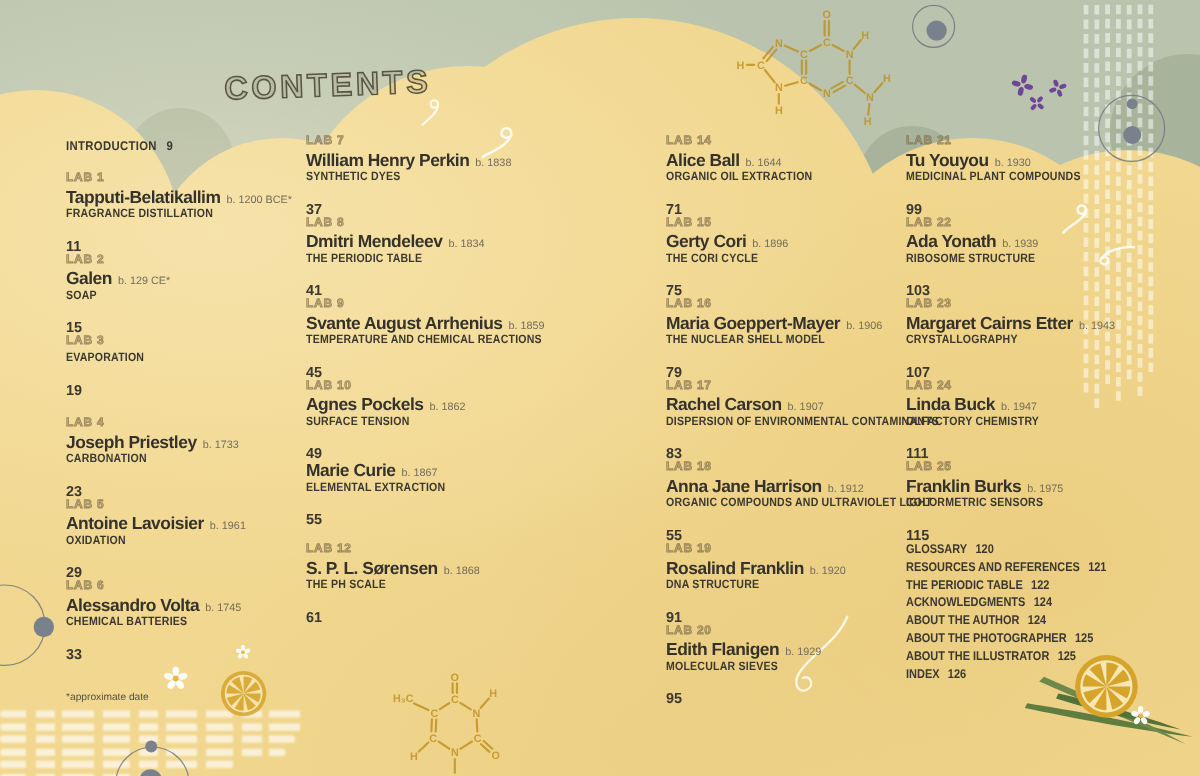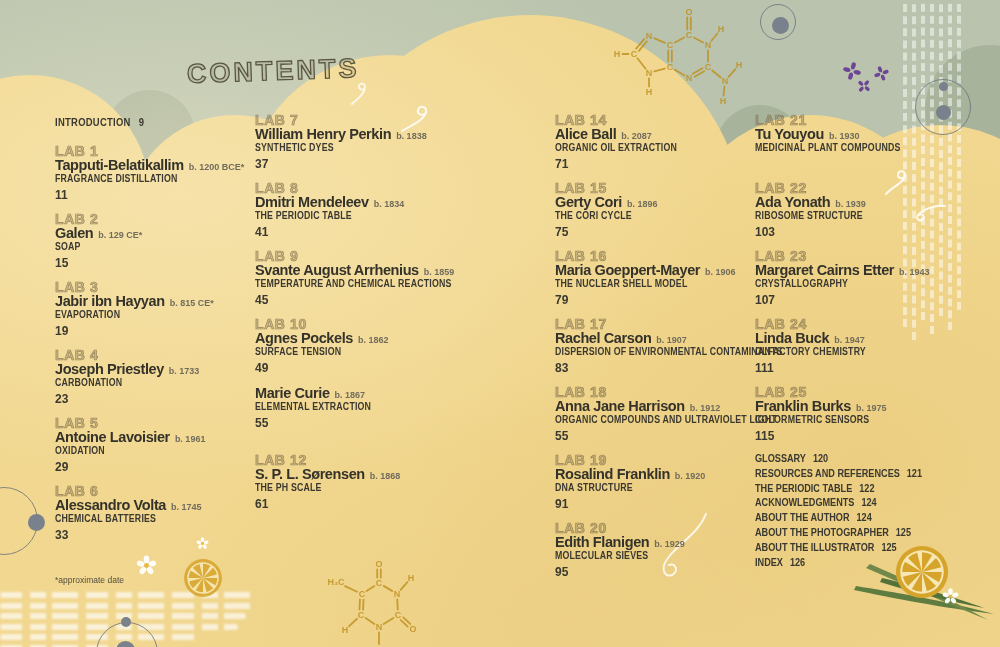--- a/index.html
+++ b/index.html
@@ -16,28 +16,28 @@
   
   .contents-title{position:absolute;left:187px;top:56px;z-index:5;font-size:27px;font-weight:bold;
     letter-spacing:3px;color:rgba(90,86,62,.14);-webkit-text-stroke:1.3px #5a5640;transform:rotate(-2deg);}
   
   .col{position:absolute;z-index:5;}
   .col1{left:55px;top:116px;width:200px;}
   .col2{left:255px;top:112px;width:230px;}
   .col3{left:555px;top:112px;width:232px;}
   .col4{left:755px;top:112px;width:232px;}
   .entry{height:68px;}
-  .lab-num{font-size:14px;font-weight:bold;letter-spacing:.6px;height:13px;
+  .lab-num{font-size:10px;font-weight:bold;letter-spacing:.6px;height:13px;
     color:rgba(141,124,86,.38);-webkit-text-stroke:.7px rgba(128,111,75,.75);}
   .lab-line{height:16px;white-space:nowrap;}
   .lab-name{font-size:14.5px;font-weight:bold;letter-spacing:-.4px;color:#34322a;}
-  .lab-born{font-size:9px;font-weight:bold;color:#716c5c;margin-left:5px;margin-top:28px;}
+  .lab-born{font-size:9px;font-weight:normal;color:#716c5c;margin-left:5px;margin-top:28px;}
   .lab-topic{font-size:10px;font-weight:bold;letter-spacing:.2px;height:13px;margin-top:1px;
     transform:scaleX(.88);transform-origin:left;white-space:nowrap;}
-  .lab-page{font-size:12px;font-weight:bold;margin-top:2px;}
+  .lab-page{font-size:12px;font-weight:bold;margin-top:12px;}
   .intro{font-size:10.5px;font-weight:bold;letter-spacing:.3px;margin-bottom:15px;
     transform:scaleX(.9);transform-origin:left;white-space:nowrap;}
   .intro-page{margin-left:9px;}
   .bm-line{font-size:10.5px;font-weight:bold;height:14.8px;white-space:nowrap;
     transform:scaleX(.87);transform-origin:left;}
   .bm-page{margin-left:8px;}
   .footnote{position:absolute;left:55px;top:564px;z-index:5;font-size:8.5px;color:#53503f;margin-top:11px;}
   
   .washi-line{position:absolute;top:-8px;border-left:4px dashed rgba(255,255,255,.5);z-index:4;}
   .ghost{position:absolute;left:0;top:592px;z-index:4;filter:blur(1.1px);opacity:.65;}
@@ -94,23 +94,20 @@
     <div class="lab-num">LAB 2</div>
     <div class="lab-line">
       <span class="lab-name">Galen</span><span class="lab-born">b. 129 CE*</span>
     </div>
     <div class="lab-topic">SOAP</div>
     <div class="lab-page">15</div>
   </div>
 
   <div class="entry">
     <div class="lab-num">LAB 3</div>
-    <div class="lab-line">
-      <span class="lab-name">Jabir ibn Hayyan</span><span class="lab-born">b. 815 CE*</span>
-    </div>
     <div class="lab-topic">EVAPORATION</div>
     <div class="lab-page">19</div>
   </div>
 
   <div class="entry">
     <div class="lab-num">LAB 4</div>
     <div class="lab-line">
       <span class="lab-name">Joseph Priestley</span><span class="lab-born">b. 1733</span>
     </div>
     <div class="lab-topic">CARBONATION</div>
@@ -187,21 +184,21 @@
     </div>
     <div class="lab-topic">THE PH SCALE</div>
     <div class="lab-page">61</div>
   </div>
 
 </div>
   <div class="col col3">
   <div class="entry">
     <div class="lab-num">LAB 14</div>
     <div class="lab-line">
-      <span class="lab-name">Alice Ball</span><span class="lab-born">b. 2087</span>
+      <span class="lab-name">Alice Ball</span><span class="lab-born">b. 1644</span>
     </div>
     <div class="lab-topic">ORGANIC OIL EXTRACTION</div>
     <div class="lab-page">71</div>
   </div>
 
   <div class="entry">
     <div class="lab-num">LAB 15</div>
     <div class="lab-line">
       <span class="lab-name">Gerty Cori</span><span class="lab-born">b. 1896</span>
     </div>
@@ -255,20 +252,21 @@
   </div>
 </div>
   <div class="col col4">
 
   <div class="entry">
     <div class="lab-num">LAB 21</div>
     <div class="lab-line">
       <span class="lab-name">Tu Youyou</span><span class="lab-born">b. 1930</span>
     </div>
     <div class="lab-topic">MEDICINAL PLANT COMPOUNDS</div>
+    <div class="lab-page">99</div>
   </div>
 
   <div class="entry">
     <div class="lab-num">LAB 22</div>
     <div class="lab-line">
       <span class="lab-name">Ada Yonath</span><span class="lab-born">b. 1939</span>
     </div>
     <div class="lab-topic">RIBOSOME STRUCTURE</div>
     <div class="lab-page">103</div>
   </div>

